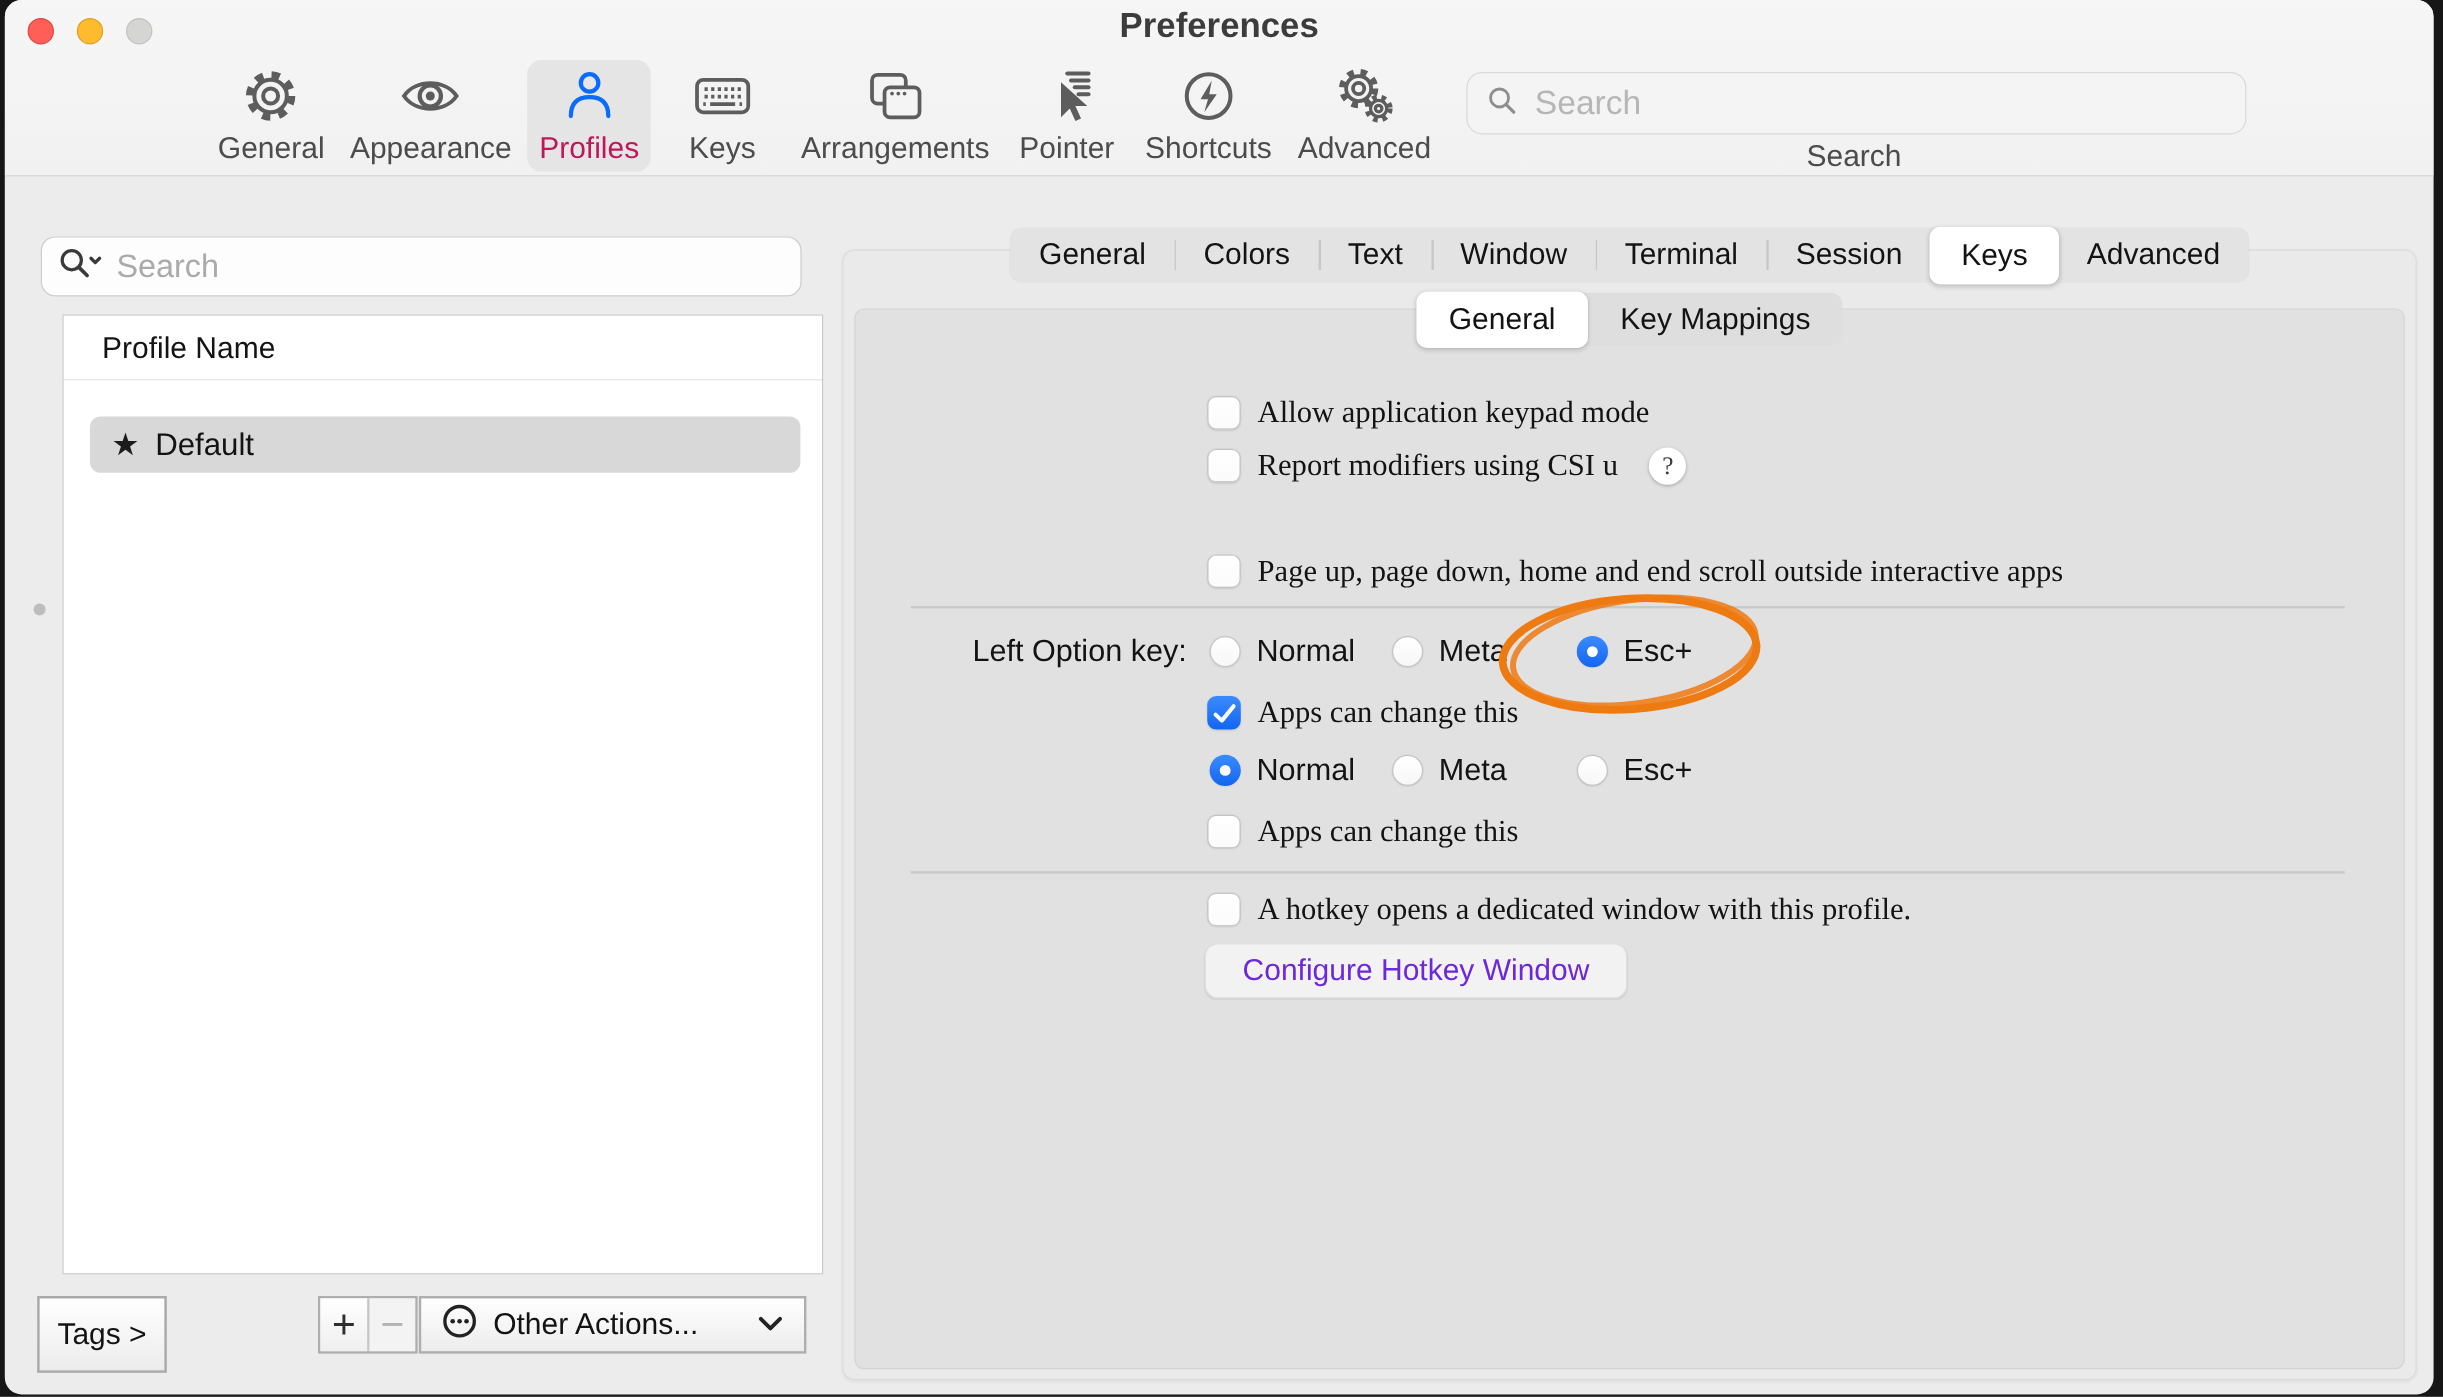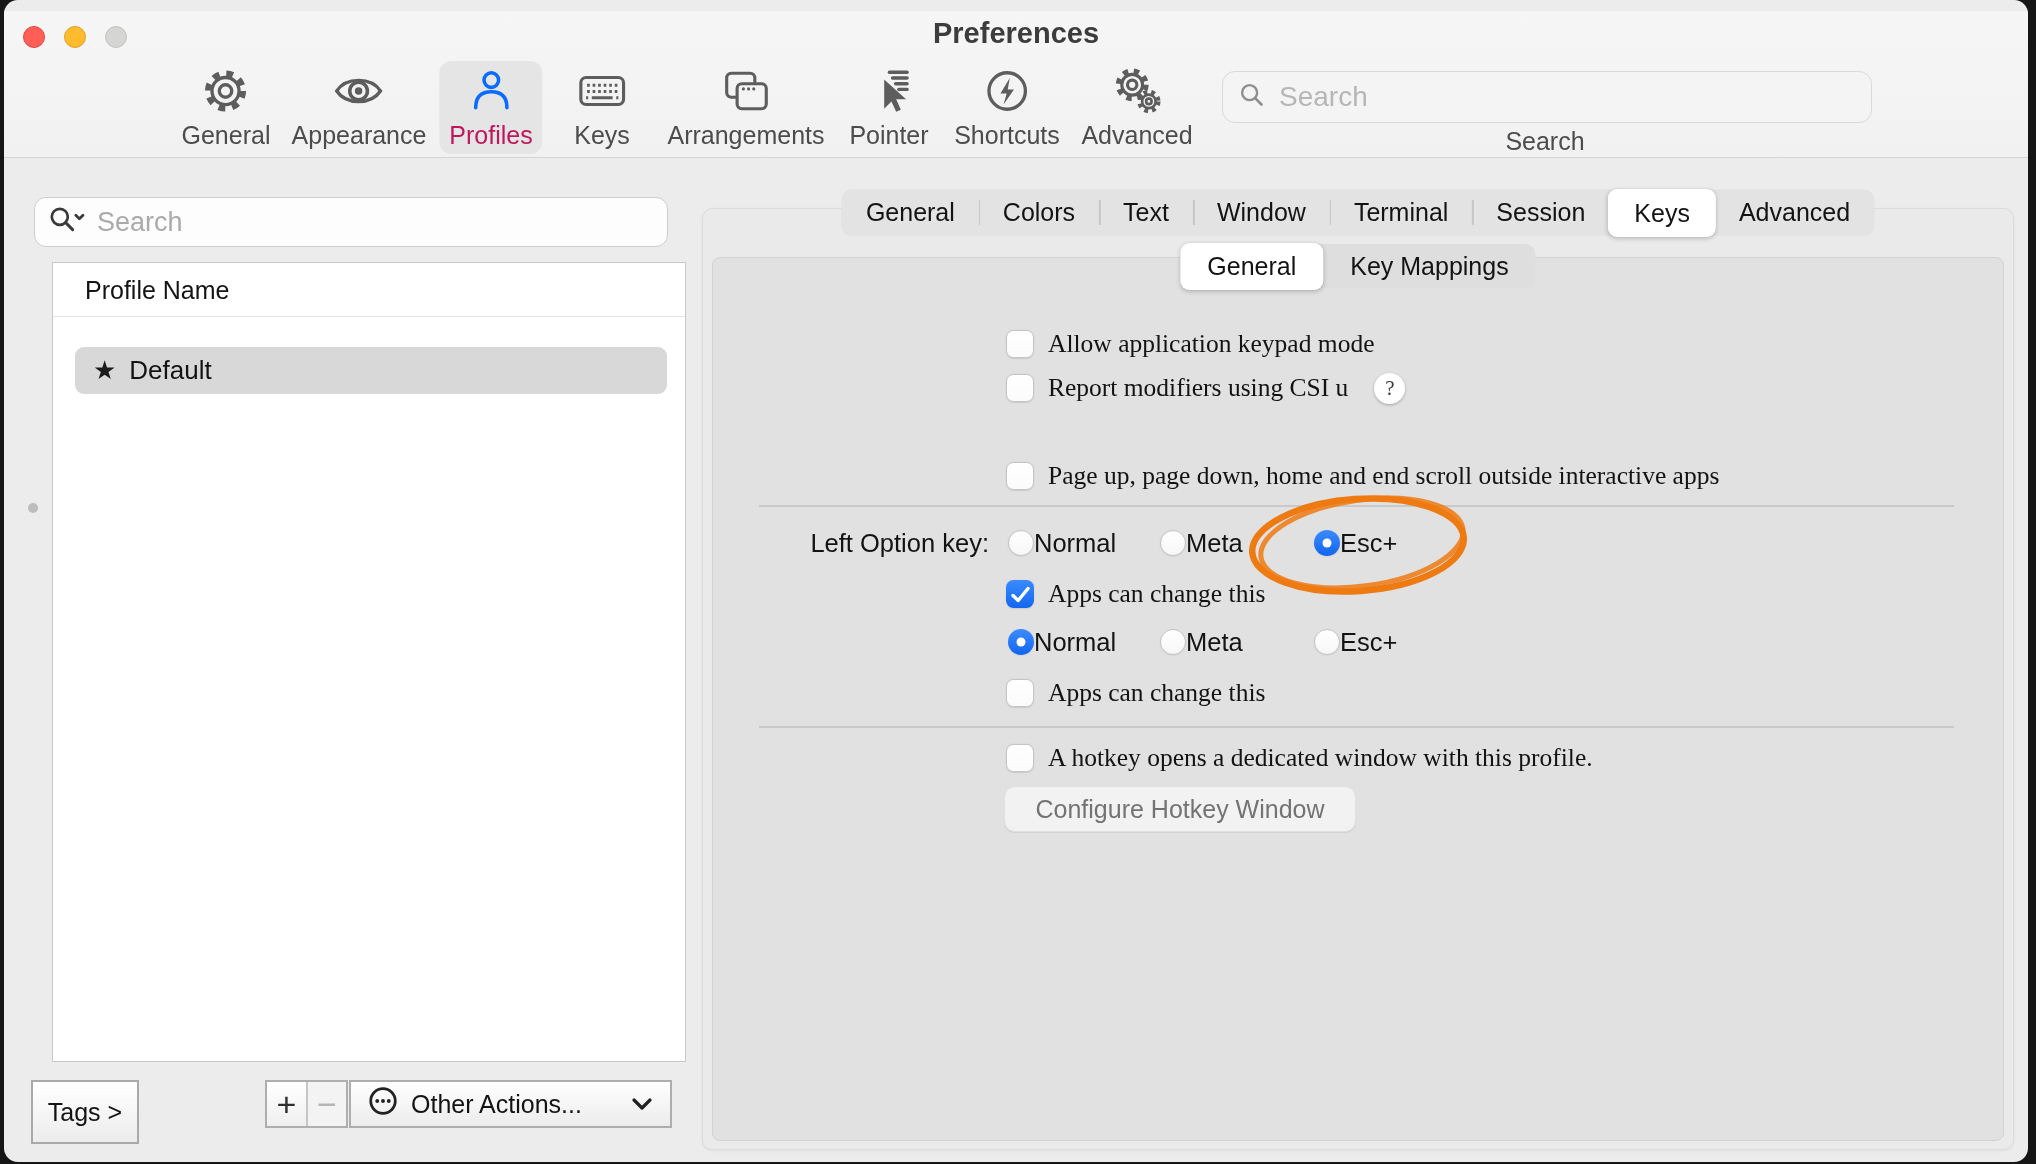--- a/index.html
+++ b/index.html
@@ -1,21 +1,21 @@
 <!DOCTYPE html>
 <html><head>
 <meta charset="utf-8">
 <style>
   * { margin:0; padding:0; box-sizing:border-box; }
   html,body { width:2036px; height:1164px; }
   body { background:#161616; font-family:"Liberation Sans","DejaVu Sans",sans-serif; color:#131313; overflow:hidden; }
   .window { position:absolute; left:4px; top:0; width:2024px; height:1162px; border-radius:14px; background:#ececec; overflow:hidden; }
 
   
-  .topbar { position:absolute; left:0; top:11px; width:100%; height:147px; background:linear-gradient(#f6f6f6,#f1f1f1); border-bottom:1.5px solid #d5d5d5; }
+  .topbar { position:absolute; left:0; top:0; width:100%; height:147px; background:linear-gradient(#f6f6f6,#f1f1f1); border-bottom:1.5px solid #d5d5d5; }
   .tl { position:absolute; top:15px; width:22px; height:22px; border-radius:50%; }
   .tl.red { left:19px; background:#ff5f57; border:1px solid #e24640; }
   .tl.yellow { left:60px; background:#febb2e; border:1px solid #e0a123; }
   .tl.gray { left:101px; background:#d5d5d3; border:1px solid #c2c2c0; }
   .wtitle { position:absolute; top:6px; left:0; width:100%; text-align:center; font-size:29px; font-weight:700; color:#3c3c3c; }
   .titem { position:absolute; top:50px; transform:translateX(-50%); text-align:center; white-space:nowrap; padding:2px 10px 4px; }
   .titem .ticon { height:56px; display:flex; align-items:center; justify-content:center; }
   .titem .tlabel { font-size:25px; color:#4c4c4c; margin-top:2px; }
   .titem.sel { background:#e5e5e5; border-radius:12px; }
   .titem.sel .tlabel { color:#be185d; }
@@ -53,27 +53,27 @@
   .sseg.sel { background:#fff; border-radius:9px; margin:-2px 0; height:47px; line-height:47px; box-shadow:0 1.5px 4px rgba(0,0,0,0.18),0 0 0 0.5px rgba(0,0,0,0.05); }
 
   
   .cbrow { position:absolute; left:1002px; display:flex; align-items:center; gap:14px; height:28px;font-family:Liberation Serif, serif; }
   .cb { width:28px; height:28px; border-radius:7.5px; background:linear-gradient(#ffffff,#fbfbfb); border:1px solid #c4c4c4; box-shadow:0 0.5px 1.5px rgba(0,0,0,0.10); flex:none; }
   .cb.on { background:linear-gradient(#3b8bff,#1266ef); border:none; display:flex; align-items:center; justify-content:center; }
   .cblabel { font-size:25.5px; color:#131313; white-space:nowrap; }
   .help { width:31px; height:31px; border-radius:50%; background:#fff; box-shadow:0 1px 3px rgba(0,0,0,0.28); display:flex; align-items:center; justify-content:center; font-size:21px; color:#3a3a3a; margin-left:12px; }
   .optrow { position:absolute; left:0; width:2036px; height:44px; }
   .optlabel { position:absolute; left:735px; width:250px; text-align:right; font-size:25.5px; line-height:44px; white-space:nowrap; }
-  .rpair { position:absolute; display:flex; align-items:center; height:44px; }
+  .rpair { position:absolute; display:flex; align-items:center; gap:13px; height:44px; }
   .radio { width:26px; height:26px; border-radius:50%; background:linear-gradient(#ffffff,#f7f7f7); border:1px solid #c4c4c4; box-shadow:0 0.5px 1.5px rgba(0,0,0,0.10); flex:none; position:relative; }
   .radio.on { background:linear-gradient(#3b8bff,#1266ef); border:none; }
   .radio.on::after { content:''; position:absolute; left:50%; top:50%; width:9px; height:9px; border-radius:50%; background:#fff; transform:translate(-50%,-50%); }
   .rlabel { font-size:25.5px; white-space:nowrap; }
   .hr { position:absolute; left:755px; width:1195px; height:1.5px; background:#c9c9c9; }
-  .cfgbtn { position:absolute; left:1000px; top:786px; width:352px; height:46px; border-radius:11px; background:#f2f2f2; border:1px solid #e0e0e0; box-shadow:0 1px 1px rgba(0,0,0,0.07); font-size:25px; color:#737373; display:flex; align-items:center; justify-content:center; white-space:nowrap; }
+  .cfgbtn { position:absolute; left:1000px; top:786px; width:352px; height:46px; border-radius:11px; background:#f2f2f2; border:1px solid #e0e0e0; box-shadow:0 1px 1px rgba(0,0,0,0.07); font-size:25px; color:#6d28d9; display:flex; align-items:center; justify-content:center; white-space:nowrap; }
   .annot { position:absolute; left:1232px; top:488px; pointer-events:none; }
 </style>
 </head>
 <body>
 
 <div class="window">
 
   <div class="topbar">
     <span class="tl red"></span>
     <span class="tl yellow"></span>

